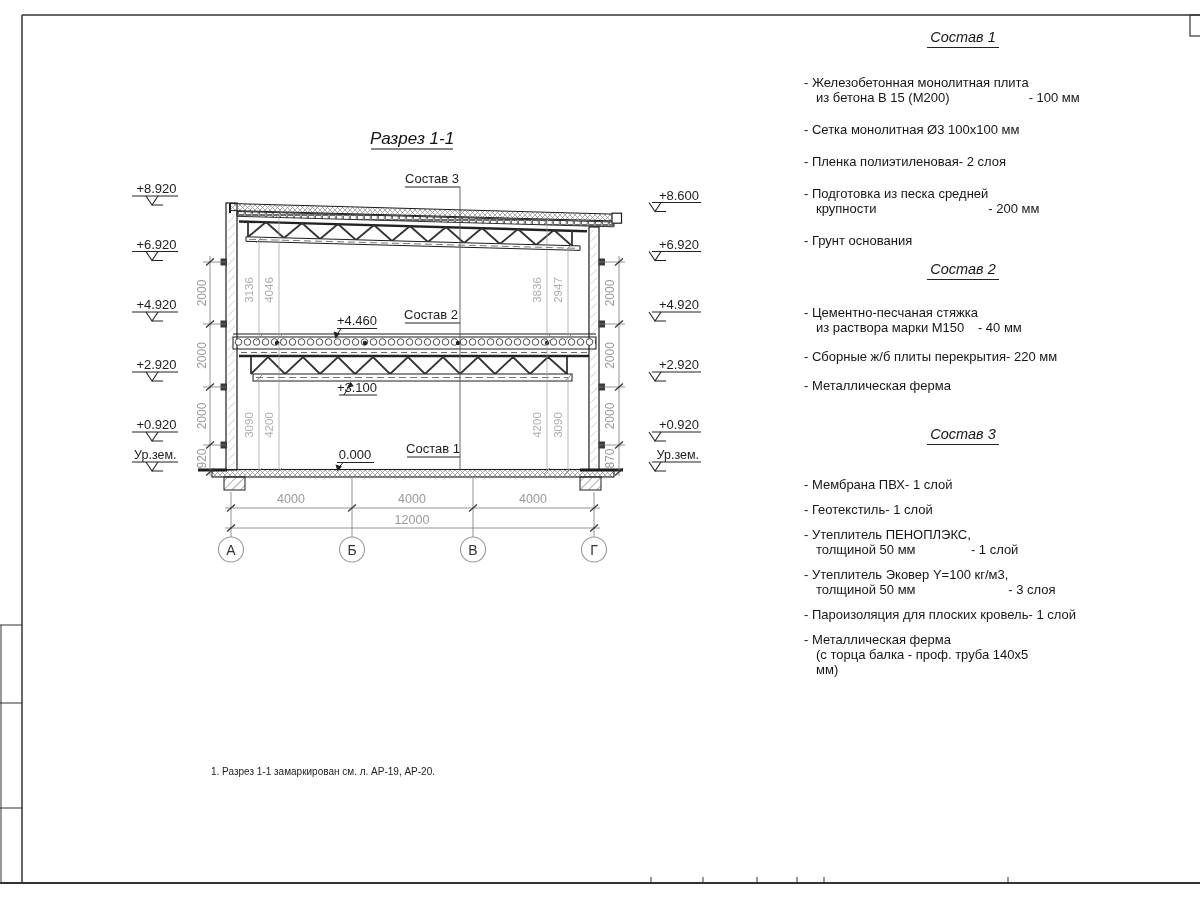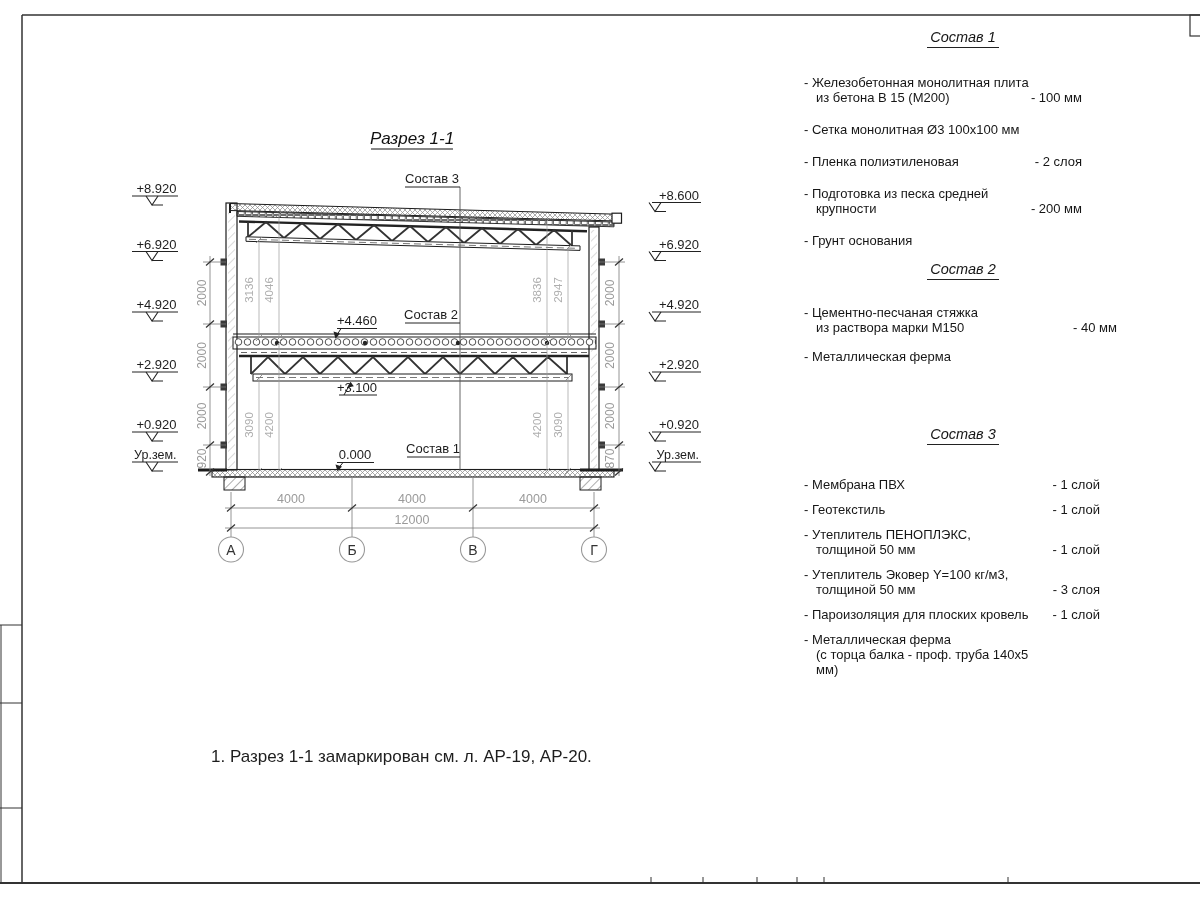--- a/index.html
+++ b/index.html
@@ -3,27 +3,27 @@
 <meta charset="utf-8">
 <style>
   html,body{margin:0;padding:0;background:#fff;}
   #sheet{position:relative;width:1200px;height:900px;background:#ffffff;overflow:hidden;
          font-family:"Liberation Sans", sans-serif;color:#1d1d1d;}
   svg text{font-family:"Liberation Sans", sans-serif;}
   .comp{position:absolute;left:804px;width:318px;font-size:13px;line-height:15px;color:#161616;}
   .comp-title{text-align:center;font-style:italic;font-size:14.5px;margin-bottom:0;height:19px;}
   .comp-title span{border-bottom:1px solid #222;padding:0 3px 2px;}
   .s1 .comp-title{margin-bottom:26px;} .s2 .comp-title{margin-bottom:24px;} .s3 .comp-title{margin-bottom:31px;}
-  .ci{display:flex;justify-content:space-between;align-items:flex-end;}
+  .ci{display:flex;justify-content:flex-start;align-items:flex-end;}
   .s1 .ci{margin-bottom:17px;} .s2 .ci{margin-bottom:14px;} .s3 .ci{margin-bottom:10px;}
   .ct{max-width:245px;}
   .l2{padding-left:12px;}
   .cv{white-space:nowrap;}
   .s1 .cv{margin-right:40px;} .s2 .cv{margin-right:5px;} .s3 .cv{margin-right:22px;}
-  .note{position:absolute;left:211px;top:747px;font-size:17px;color:#1d1d1d;}
+  .note{position:absolute;left:211px;top:766px;font-size:10px;color:#1d1d1d;}
 </style>
 </head>
 <body>
 
 <div id="sheet">
 
 <svg width="1200" height="900" viewBox="0 0 1200 900" style="position:absolute;left:0;top:0">
   <defs>
     <pattern id="hatch" width="6" height="6" patternUnits="userSpaceOnUse" patternTransform="rotate(45)">
       <line x1="0" y1="0" x2="0" y2="6" stroke="#6a6a6a" stroke-width="1.1"></line>
@@ -380,20 +380,26 @@
     <div class="comp-title"><span>Состав 2</span></div>
     <div class="ci">
       <div class="ct">
           <div>- Цементно-песчаная стяжка</div>
           <div class="l2">из раствора марки М150</div>
         </div>
       <div class="cv">- 40 мм</div>
     </div>
     <div class="ci">
       <div class="ct">
+          <div>- Сборные ж/б плиты перекрытия</div>
+        </div>
+      <div class="cv">- 220 мм</div>
+    </div>
+    <div class="ci">
+      <div class="ct">
           <div>- Металлическая ферма</div>
         </div>
     </div>
   </div>
 
   <div class="comp s3" style="top:427px">
     <div class="comp-title"><span>Состав 3</span></div>
     <div class="ci">
       <div class="ct">
           <div>- Мембрана ПВХ</div>

